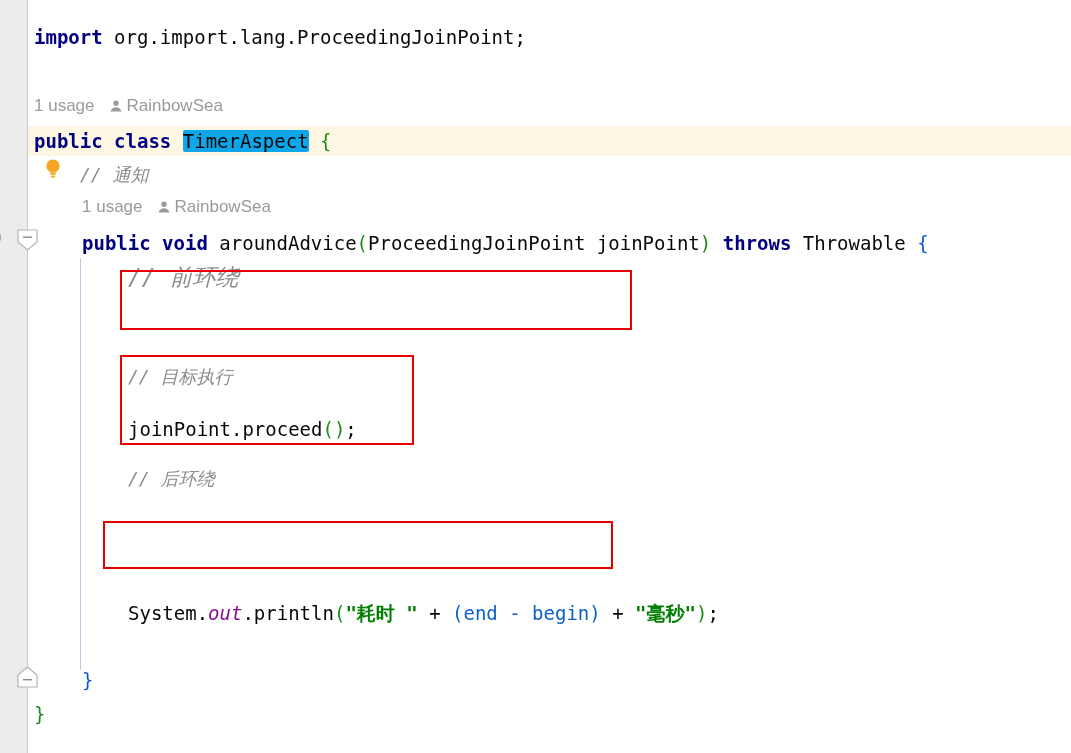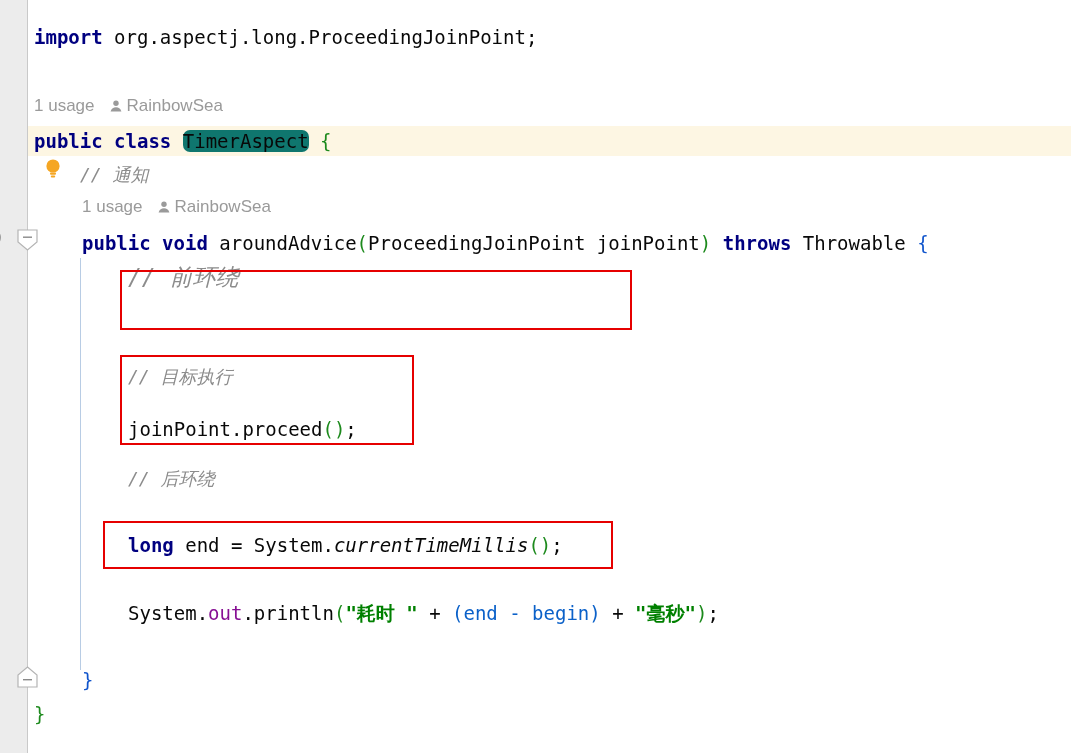--- a/index.html
+++ b/index.html
@@ -91,27 +91,27 @@
     z-index: 5;
   }
   .kw      { color: #000080; font-weight: bold; }
   .str     { color: #008000; font-weight: bold; }
   .cmt     { color: #8c8c8c; font-style: italic; font-weight: normal; }
   .par-g   { color: #1d8a1d; }
   .par-b   { color: #0b61c9; }
   .br-green{ color: #1d8a1d; }
   .br-blue { color: #1155cc; }
   .static-m{ font-style: italic; }
-  .field-p { color: #871094; }
+  .field-p { color: #871094; font-style: italic; }
   .plain   { color: #080808; }
 
   
   .ident-hl {
-    background: #0f766e;
-    border-radius: 7px;
+    background: #0ea5e9;
+    border-radius: 2px;
   }
 
   
   .inlay {
     position: absolute;
     font-family: "Liberation Sans", sans-serif;
     font-size: 17px;
     line-height: 24px;
     color: #9a9a9a;
     white-space: pre;
@@ -181,21 +181,21 @@
   <div class="indent-guide" style="left:80px; top:258px; height:412px;"></div>
 
   <div class="bulb" style="left:44px; top:158px;">
     <svg width="18" height="22" viewBox="0 0 18 22" aria-hidden="true">
       <circle cx="9" cy="8" r="6.6" fill="#f5a623"></circle>
       <rect x="6" y="14.4" width="6" height="2.3" rx="1" fill="#f5a623"></rect>
       <rect x="6.8" y="17.6" width="4.4" height="2" rx="1" fill="#f5a623"></rect>
     </svg>
   </div>
 
-  <div class="line" style="left:34px; top:22px;"><span class="kw">import</span><span class="plain"> org.aspectj.long.ProceedingJoinPoint;</span></div>
+  <div class="line" style="left:34px; top:22px;"><span class="kw">import</span><span class="plain"> org.import.lang.ProceedingJoinPoint;</span></div>
 
   <div class="inlay" style="left:34px; top:94px;"><span>1 usage</span><span class="sep"></span><span class="person-icon"><svg width="14" height="14" viewBox="0 0 14 14" aria-hidden="true">
           <circle cx="7" cy="4.3" r="2.7" fill="#9a9a9a"></circle>
           <path d="M1.6 12.6 C2.4 9.4 4.5 8.2 7 8.2 C9.5 8.2 11.6 9.4 12.4 12.6 Z" fill="#9a9a9a"></path>
         </svg></span><span>RainbowSea</span></div>
 
   <div class="line" style="left:34px; top:126px;"><span class="kw">public</span><span class="plain"> </span><span class="kw">class</span><span class="plain"> </span><span class="plain ident-hl">TimerAspect</span><span class="plain"> </span><span class="br-green">{</span></div>
 
   <div class="line cmt" style="left:80px; top:160px; font-size:18px;">// 通知</div>
 
@@ -208,21 +208,20 @@
 
   <div class="line cmt" style="left:128px; top:262px; font-size:23px;">// 前环绕</div>
 
 
   <div class="line cmt" style="left:128px; top:362px; font-size:18px;">// 目标执行</div>
 
   <div class="line" style="left:128px; top:396px;margin-top:18px;"><span class="plain">joinPoint.proceed</span><span class="par-g">()</span><span class="plain">;</span></div>
 
   <div class="line cmt" style="left:128px; top:464px; font-size:18px;">// 后环绕</div>
 
-  <div class="line" style="left:128px; top:530px;"><span class="kw">long</span><span class="plain"> end = System.</span><span class="plain static-m">currentTimeMillis</span><span class="par-g">()</span><span class="plain">;</span></div>
 
   <div class="line" style="left:128px; top:598px;"><span class="plain">System.</span><span class="field-p">out</span><span class="plain">.println</span><span class="par-g">(</span><span class="str">"耗时 "</span><span class="plain"> + </span><span class="par-b">(end - begin)</span><span class="plain"> + </span><span class="str">"毫秒"</span><span class="par-g">)</span><span class="plain">;</span></div>
 
   <div class="line br-blue" style="left:82px; top:665px;">}</div>
 
   <div class="line br-green" style="left:34px; top:699px;">}</div>
 
   <div class="redbox" style="left:120px; top:270px; width:512px; height:60px;"></div>
   <div class="redbox" style="left:120px; top:355px; width:294px; height:90px;"></div>
   <div class="redbox" style="left:103px; top:521px; width:510px; height:48px;"></div>

